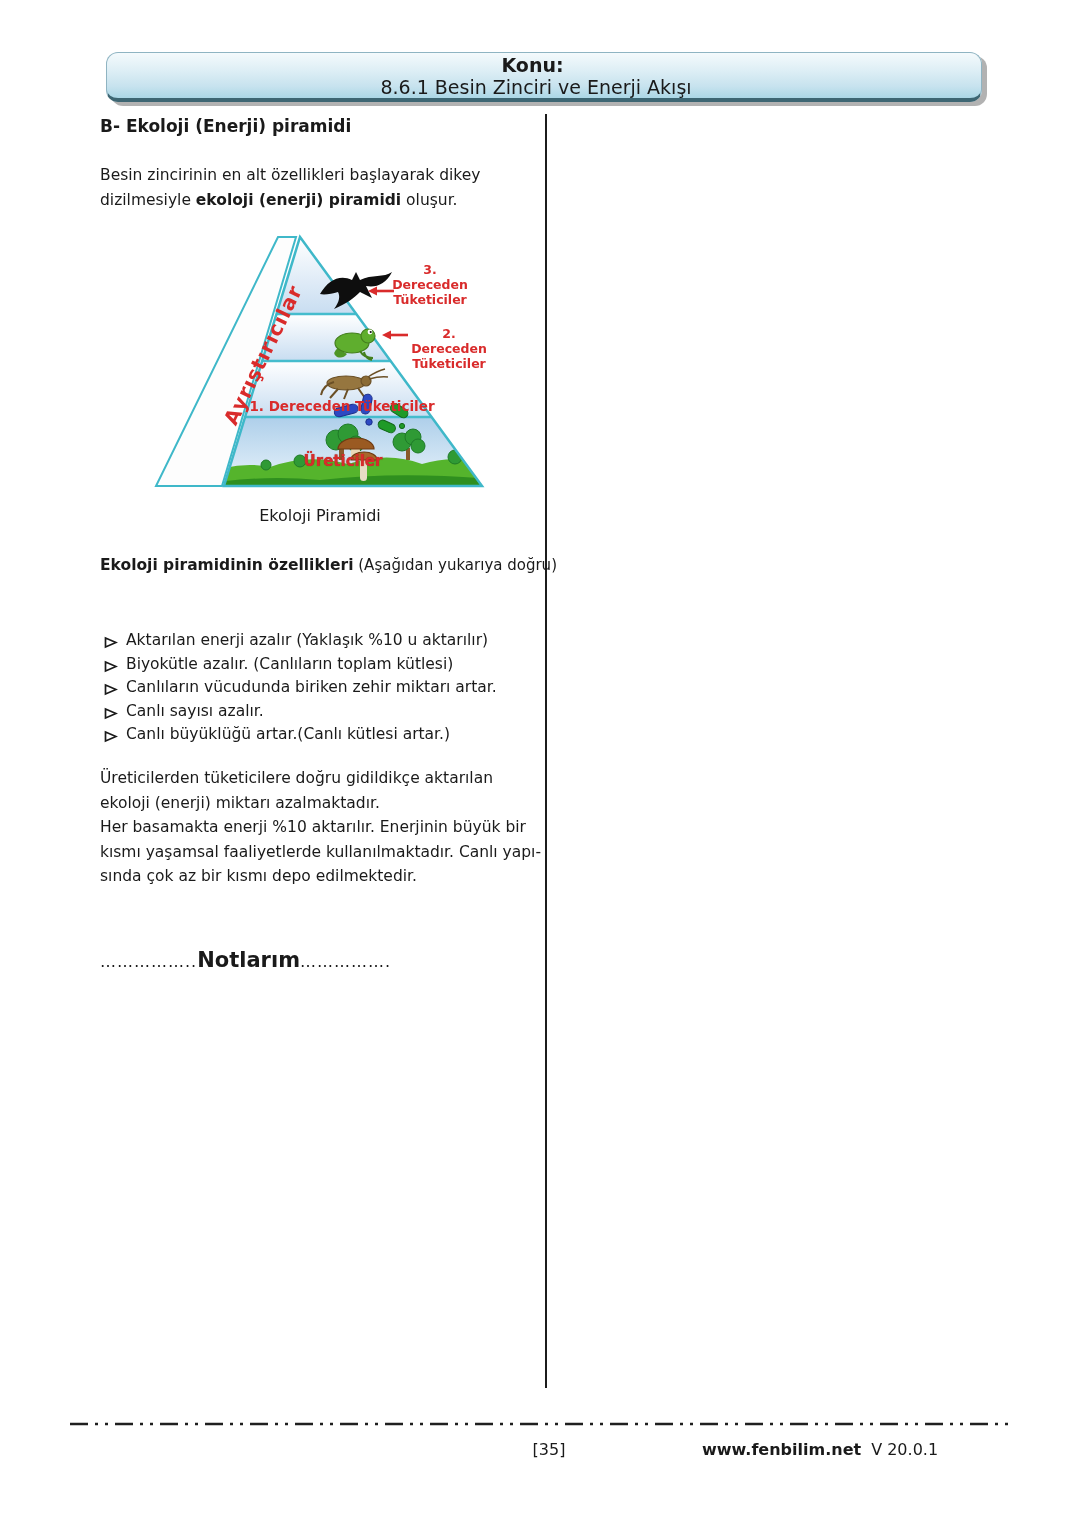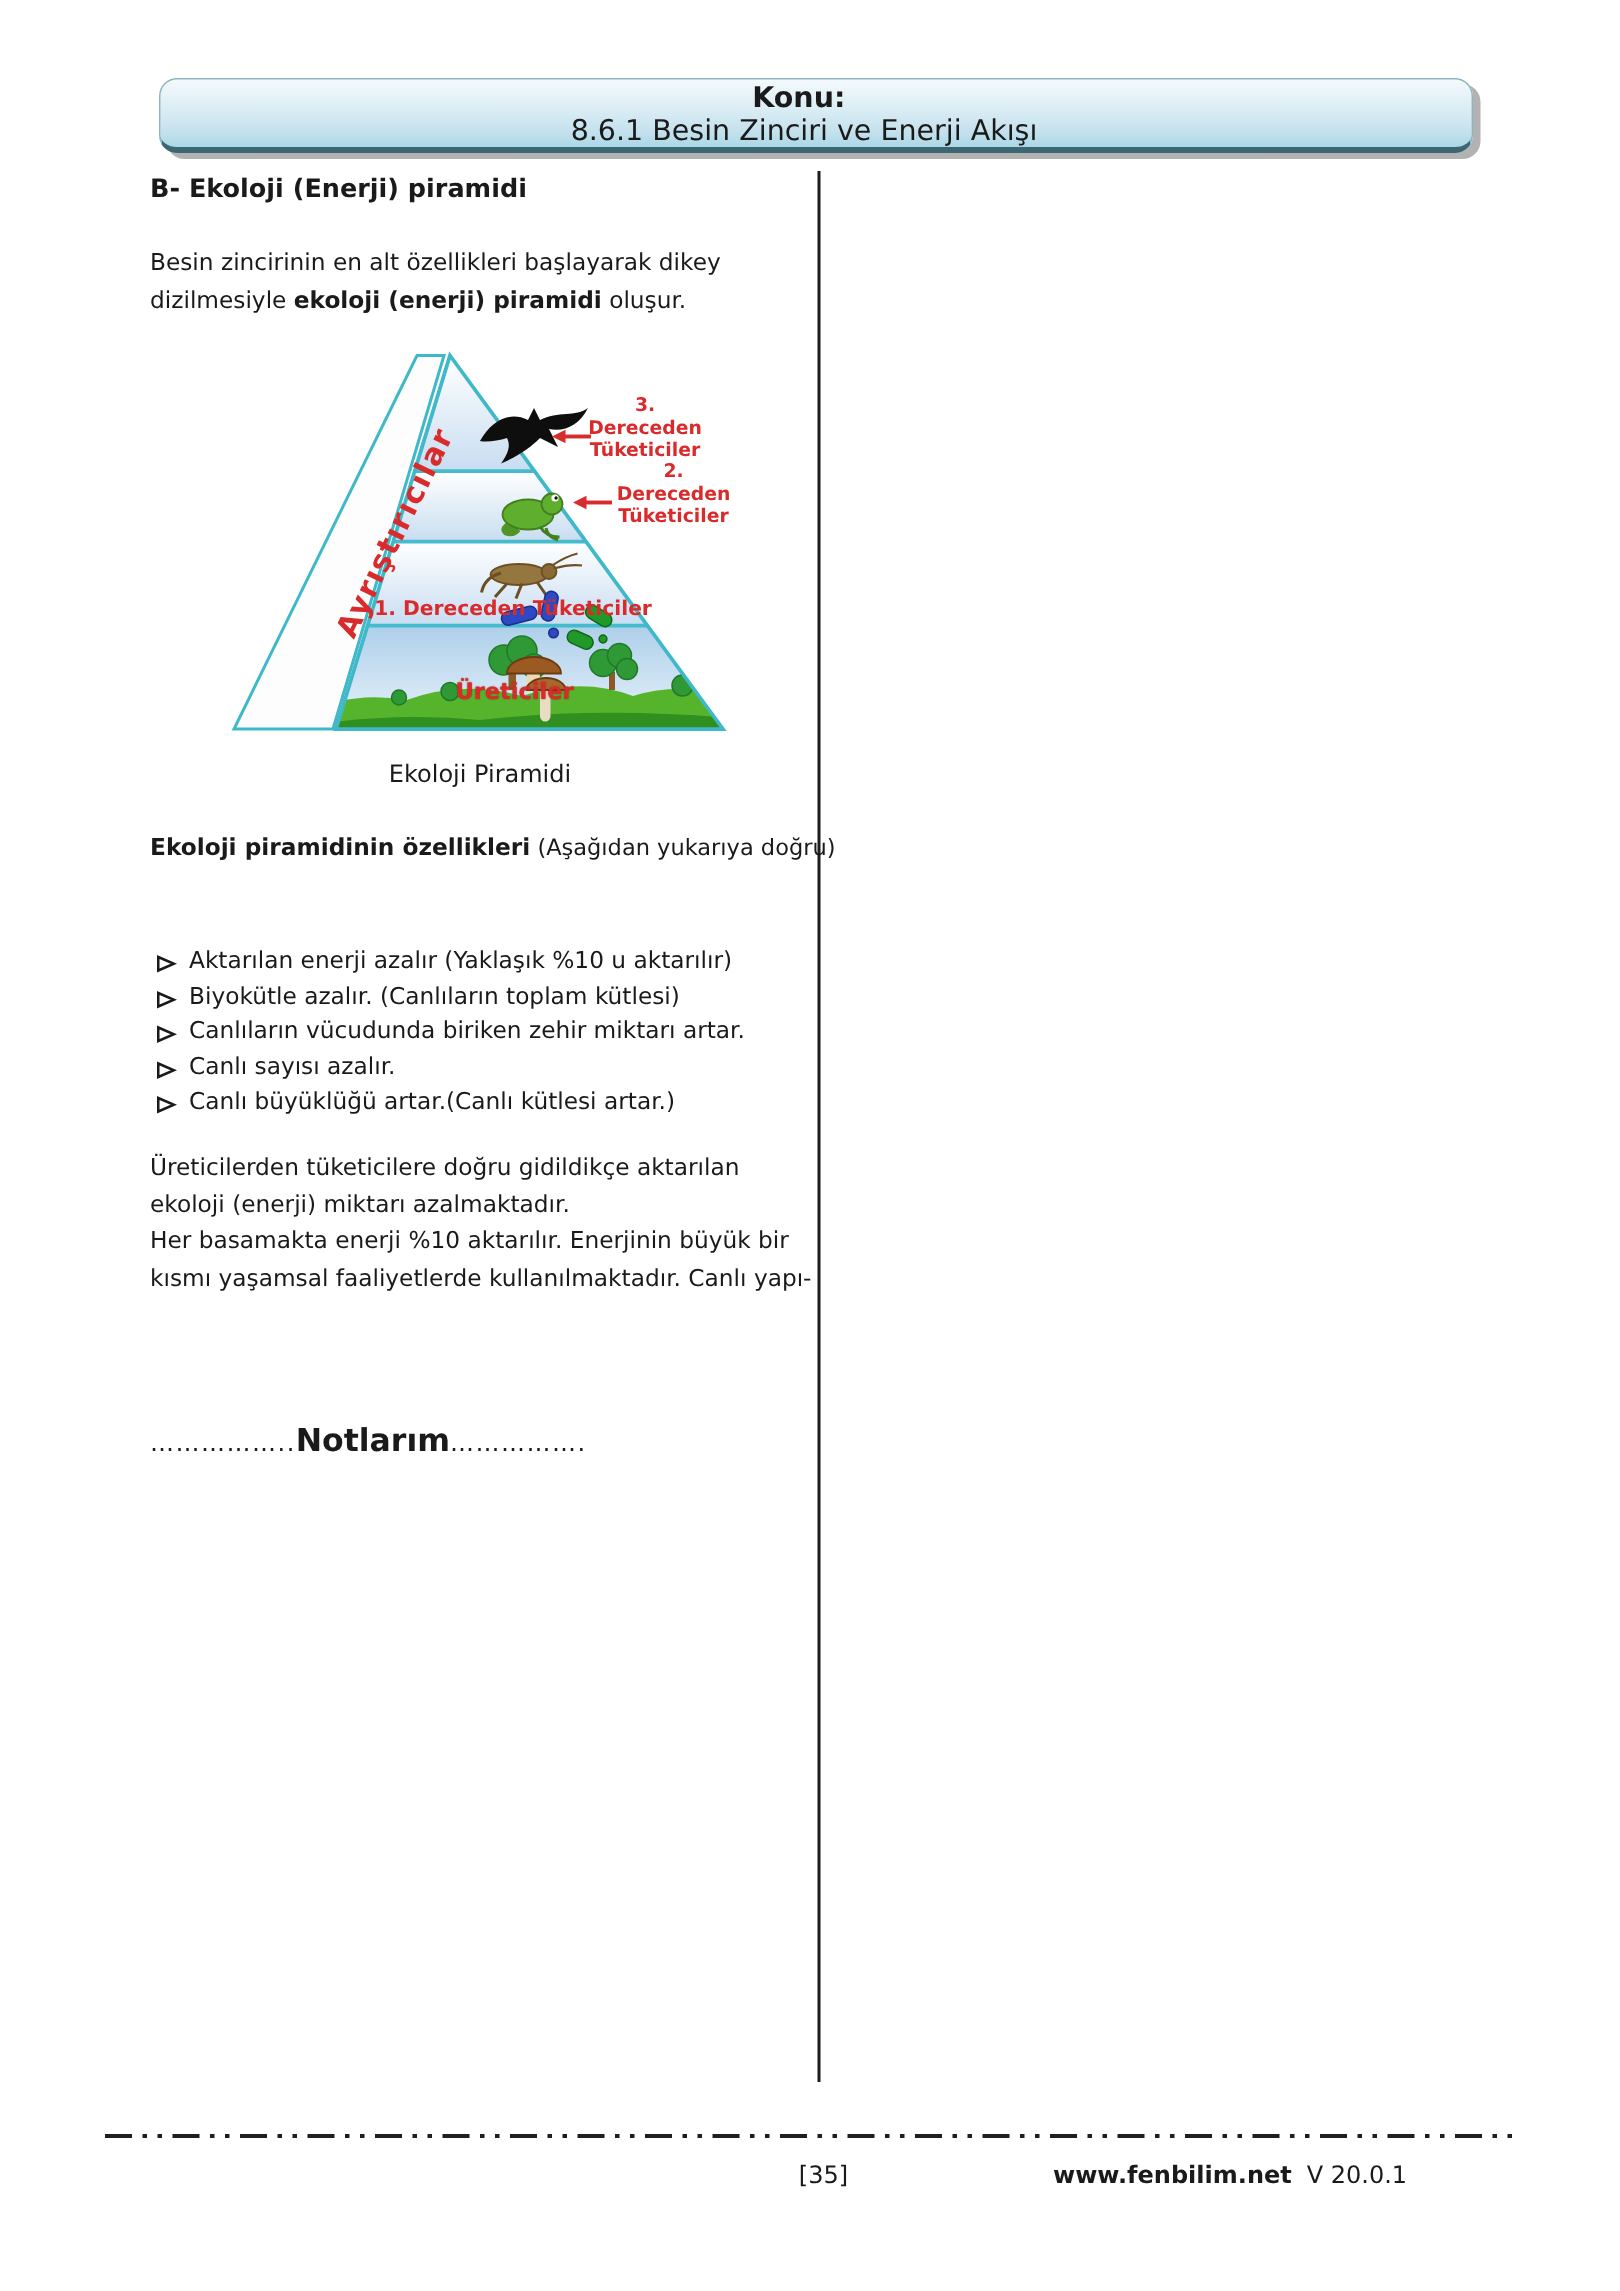--- a/index.html
+++ b/index.html
@@ -22,21 +22,21 @@
   .section-heading{position:absolute;left:100px;top:116px;font-size:17px;font-weight:bold;white-space:nowrap;}
   .intro{position:absolute;left:100px;top:163px;font-size:15.5px;line-height:25px;white-space:nowrap;}
   .intro b{font-weight:bold;}
 
   
   .pyramid-wrap{position:absolute;left:150px;top:234px;width:346px;height:260px;}
   .pyramid-wrap .overlay{position:absolute;color:#d92b2b;font-weight:bold;text-align:center;}
   .lbl-decomposers{left:33px;top:109px;width:160px;height:24px;line-height:24px;
      transform:rotate(-64deg);font-size:20px;letter-spacing:1px;}
   .lbl-tertiary{left:237px;top:28px;width:86px;font-size:12.5px;line-height:15px;}
-  .lbl-secondary{left:256px;top:72px;width:86px;font-size:12.5px;line-height:15px;}
+  .lbl-secondary{left:256px;top:92px;width:86px;font-size:12.5px;line-height:15px;}
   .lbl-primary{left:92px;top:164px;width:200px;font-size:13.5px;}
   .lbl-producers{left:118px;top:218px;width:150px;font-size:15px;color:#cc2211;
      text-shadow:0 0 1px #8a2a10;}
   .arrow-ico{position:absolute;}
 
   .caption{position:absolute;left:100px;top:506px;width:440px;text-align:center;font-size:16px;}
 
   .props-heading{position:absolute;left:100px;top:556px;font-size:15px;white-space:nowrap;}
   .props-heading b{font-size:15.5px;}
   .props-list{position:absolute;left:100px;top:600px;font-size:15.5px;margin-top:31px;}
@@ -227,20 +227,21 @@
           </svg></span>
       <span>Canlı büyüklüğü artar.(Canlı kütlesi artar.)</span>
     </div>
   </div>
 
   <div class="body-par">
     <div>Üreticilerden tüketicilere doğru gidildikçe aktarılan</div>
     <div>ekoloji (enerji) miktarı azalmaktadır.</div>
     <div>Her basamakta enerji %10 aktarılır. Enerjinin büyük bir</div>
     <div>kısmı yaşamsal faaliyetlerde kullanılmaktadır. Canlı yapı-</div>
+    <div>sında çok az bir kısmı depo edilmektedir.</div>
   </div>
 
   <div class="notes-line">
     <span>……………..</span><span class="notes-label">Notlarım</span><span>…………….</span>
   </div>
 
   <svg class="footer-rule" width="952" height="10">
     <line x1="4" y1="4" x2="948" y2="4" stroke="#1f1f1f" stroke-width="2.6" stroke-dasharray="18 7 3 7 3 7"></line>
   </svg>
   <div class="page-number">[35]</div>

